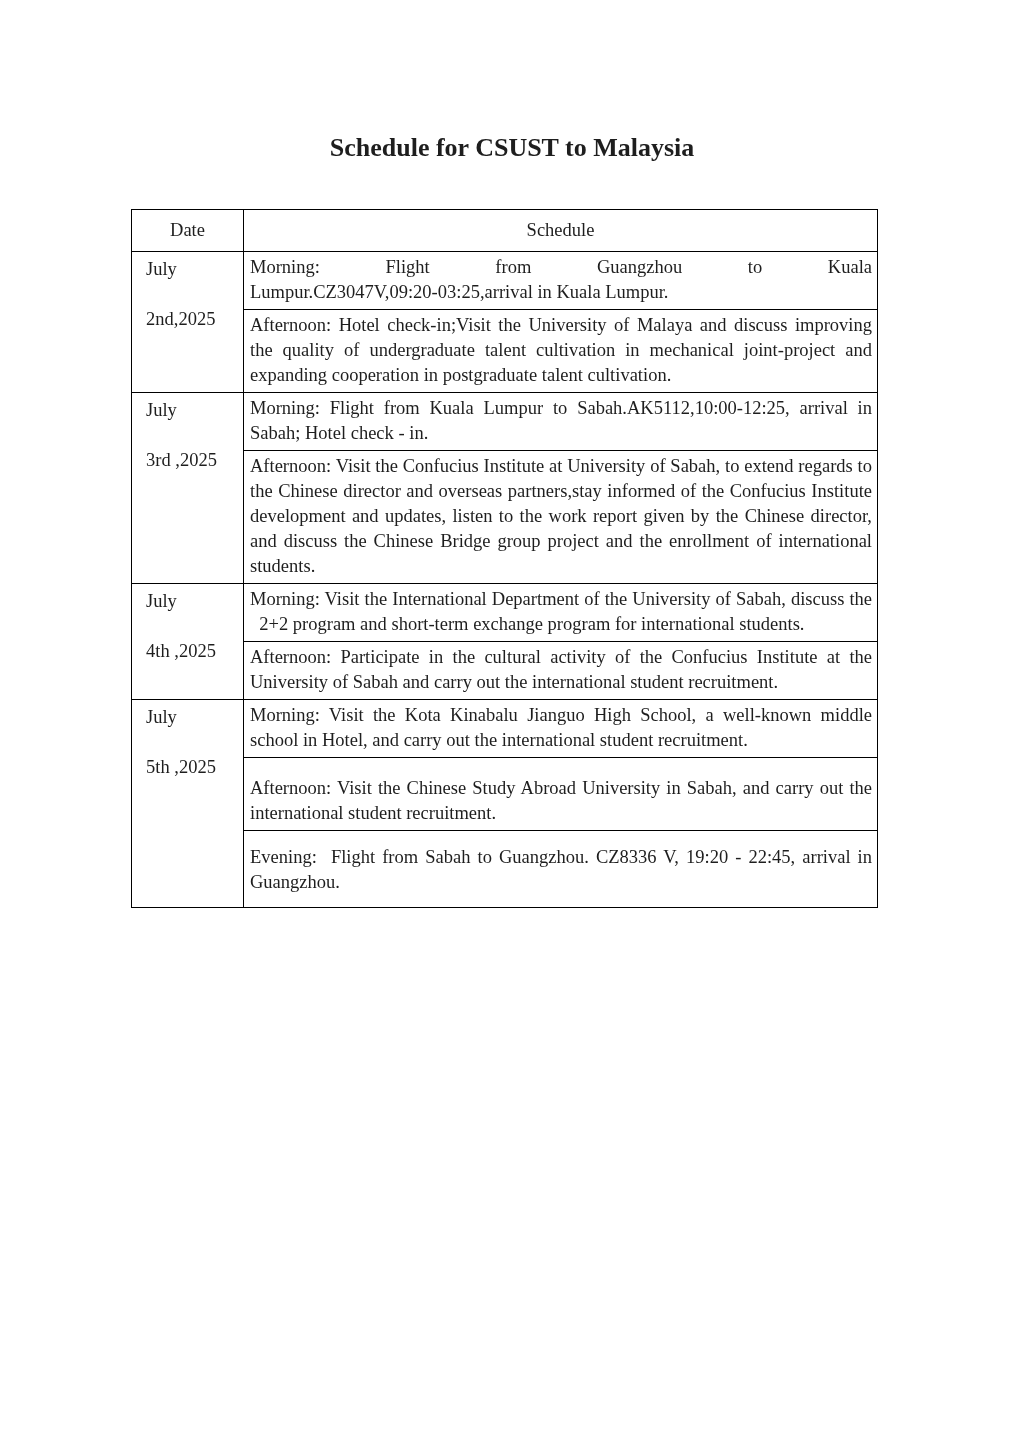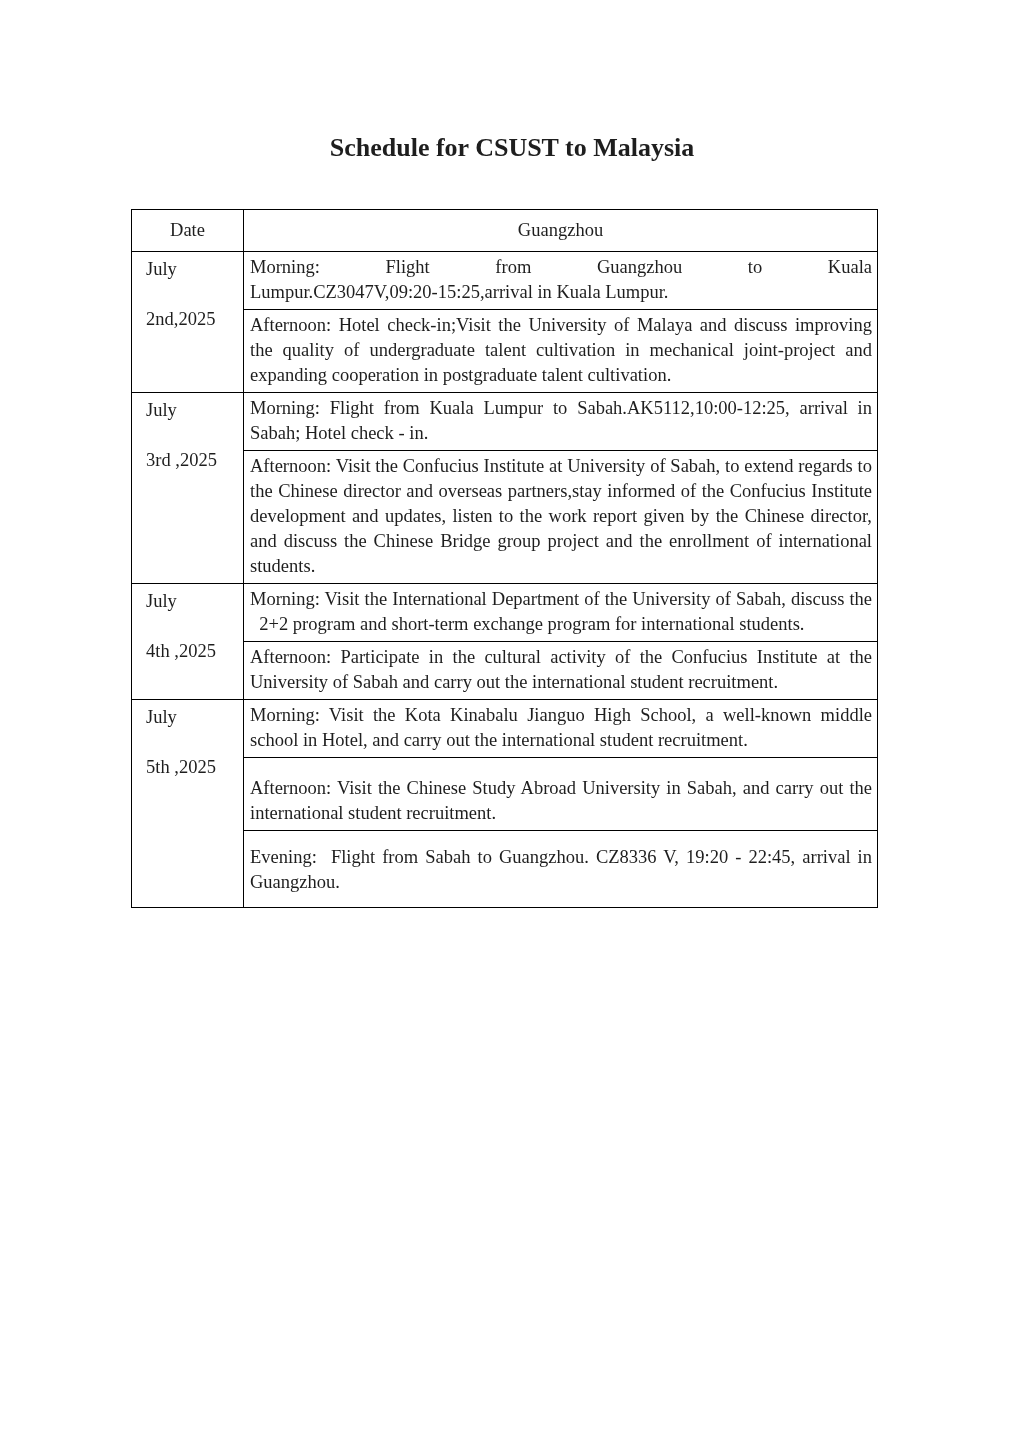--- a/index.html
+++ b/index.html
@@ -84,31 +84,31 @@
 
   <table class="schedule-table">
     <colgroup>
       <col class="col-date">
       <col class="col-schedule">
     </colgroup>
     <tbody>
 
       <tr>
         <td class="th-cell">Date</td>
-        <td class="th-cell">Guangzhou</td>
+        <td class="th-cell">Schedule</td>
       </tr>
 
       <tr>
         <td class="date-cell" rowspan="2">
           <p class="date-month">July</p>
           <p class="date-day">2nd,2025</p>
         </td>
         <td class="sched-cell">
           <div class="force-justify">Morning: Flight from Guangzhou to Kuala</div>
-          <div>Lumpur.CZ3047V,09:20-15:25,arrival in Kuala Lumpur.</div>
+          <div>Lumpur.CZ3047V,09:20-03:25,arrival in Kuala Lumpur.</div>
         </td>
       </tr>
       <tr>
         <td class="sched-cell">Afternoon: Hotel check-in;Visit the University of Malaya and discuss improving the quality of undergraduate talent cultivation in mechanical joint-project and expanding cooperation in postgraduate talent cultivation.</td>
       </tr>
 
       <tr>
         <td class="date-cell" rowspan="2">
           <p class="date-month">July</p>
           <p class="date-day">3rd ,2025</p>

